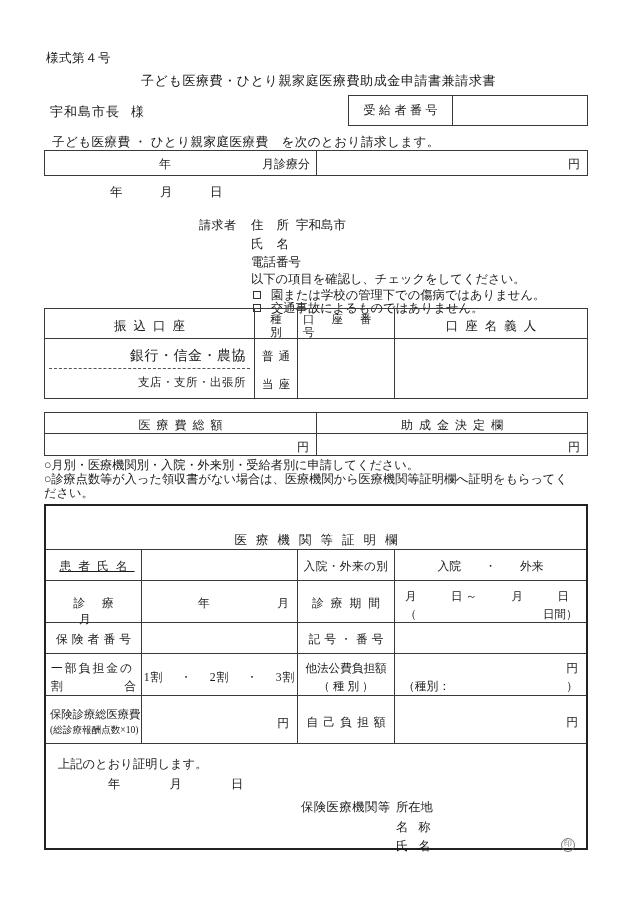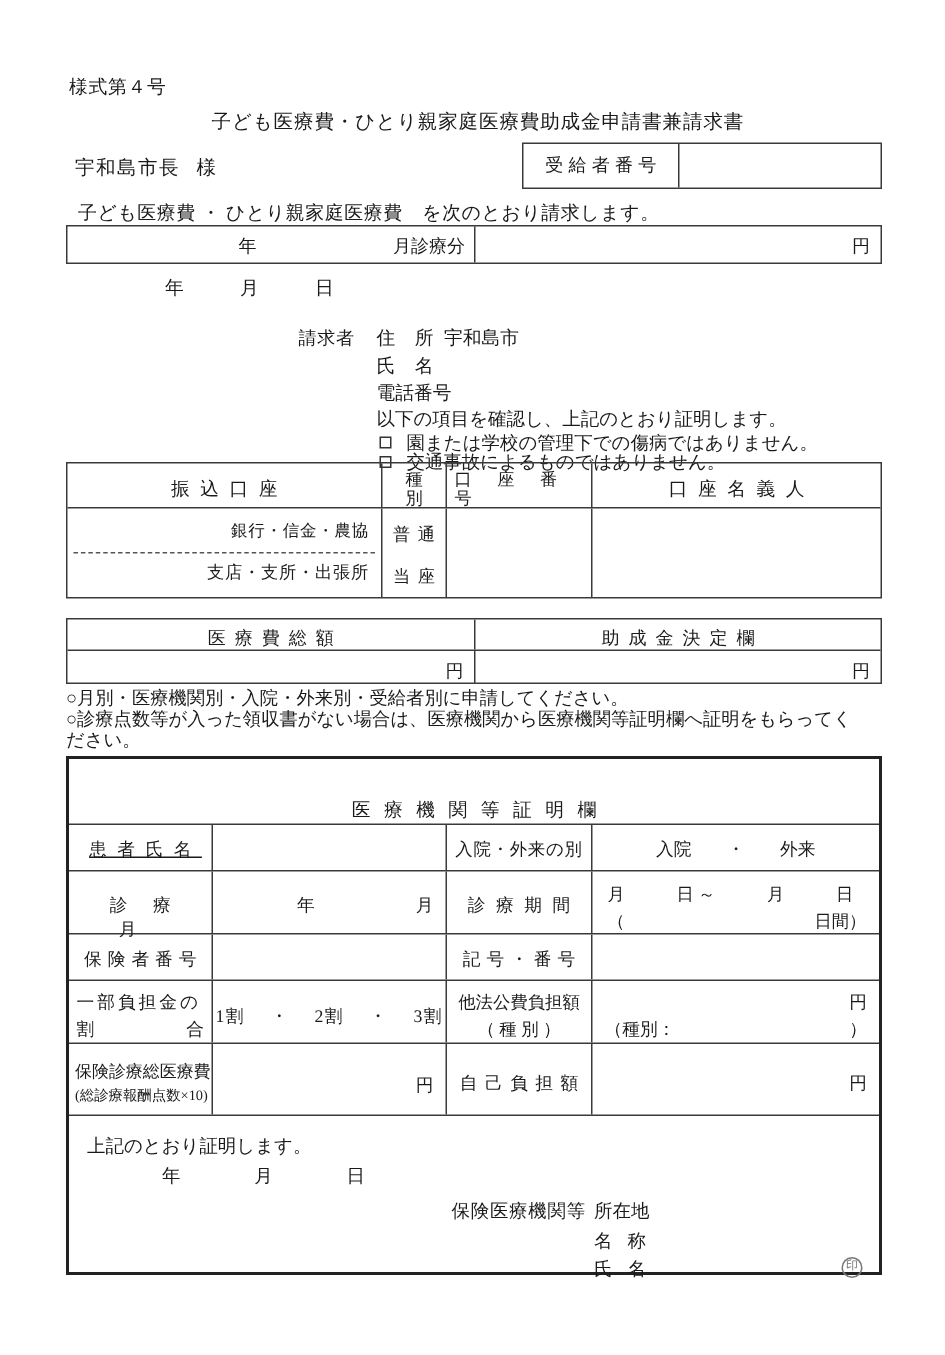--- a/index.html
+++ b/index.html
@@ -158,21 +158,21 @@
   .bank-col-number  { width: 97px;  border-right: 1px solid #3a3a3a; box-sizing: border-box; position: relative; }
   .bank-col-holder  { flex: 1; position: relative; }
 
   #bank-h-account { position: absolute; left: 0; right: 0; top: 9px; text-align: center; font-size: 12.5px; letter-spacing: 7px; text-indent: 7px; }
   #bank-h-type-1 { position: absolute; left: 0; right: 0; top: 3px; text-align: center; font-size: 11.5px; }
   #bank-h-type-2 { position: absolute; left: 0; right: 0; top: 16px; text-align: center; font-size: 11.5px; }
   #bank-h-number-1 { position: absolute; left: 5px; top: 3px; font-size: 11.5px; letter-spacing: 17px; }
   #bank-h-number-2 { position: absolute; left: 5px; top: 16px; font-size: 11.5px; }
   #bank-h-holder { position: absolute; left: 0; right: 0; top: 9px; text-align: center; font-size: 12.5px; letter-spacing: 7px; text-indent: 7px; }
 
-  #bank-kind-1 { position: absolute; right: 8px; top: 10px; font-size: 11px; letter-spacing: 0.5px; }
+  #bank-kind-1 { position: absolute; right: 8px; top: 10px; font-size: 14px; letter-spacing: 0.5px; }
   #bank-kind-2 { position: absolute; right: 8px; top: 38px; font-size: 11.5px; letter-spacing: 0.5px; }
   #bank-dashed {
     position: absolute; left: 4px; right: 4px; top: 29px;
     border-top: 1px dashed #555;
   }
   #bank-type-futsu { position: absolute; left: 0; right: 0; top: 10px; text-align: center; font-size: 11.5px; letter-spacing: 5px; text-indent: 5px; }
   #bank-type-toza  { position: absolute; left: 0; right: 0; top: 38px; text-align: center; font-size: 11.5px; letter-spacing: 5px; text-indent: 5px; }
 
   
   #totals-table {
@@ -307,21 +307,21 @@
   <div class="t" id="application-date"><span class="g">年</span>　　　<span class="g">月</span>　　　<span class="g">日</span></div>
 
   <div class="t" id="claimant-label">請求者</div>
   <div class="t" id="claimant-address-label">住所</div>
   <div class="t" id="claimant-address-value">宇和島市</div>
   <div class="t" id="claimant-name-label">氏名</div>
   <div class="t" id="claimant-name-value"></div>
   <div class="t" id="claimant-phone-label">電話番号</div>
   <div class="t" id="claimant-phone-value"></div>
 
-  <div class="t" id="check-instruction">以下の項目を確認し、上記のとおり証明します。</div>
+  <div class="t" id="check-instruction">以下の項目を確認し、チェックをしてください。</div>
   <div class="check-row" id="check-row-0"><span class="box"></span><span>園または学校の管理下での傷病ではありません。</span></div>
   <div class="check-row" id="check-row-1"><span class="box"></span><span>交通事故によるものではありません。</span></div>
 
   <div id="bank-table">
     <div id="bank-header-row">
       <div class="bank-col-account">
         <span id="bank-h-account">振込口座</span>
       </div>
       <div class="bank-col-type">
         <span id="bank-h-type-1">種</span>

